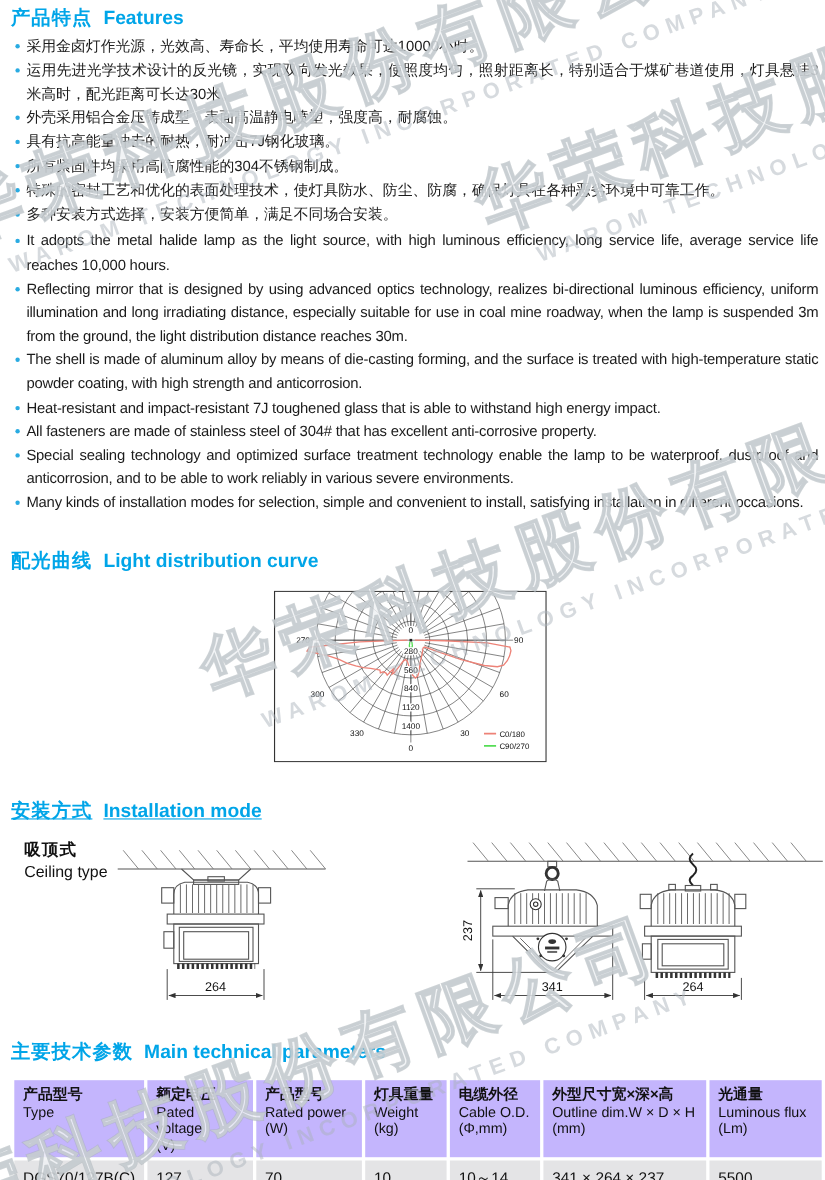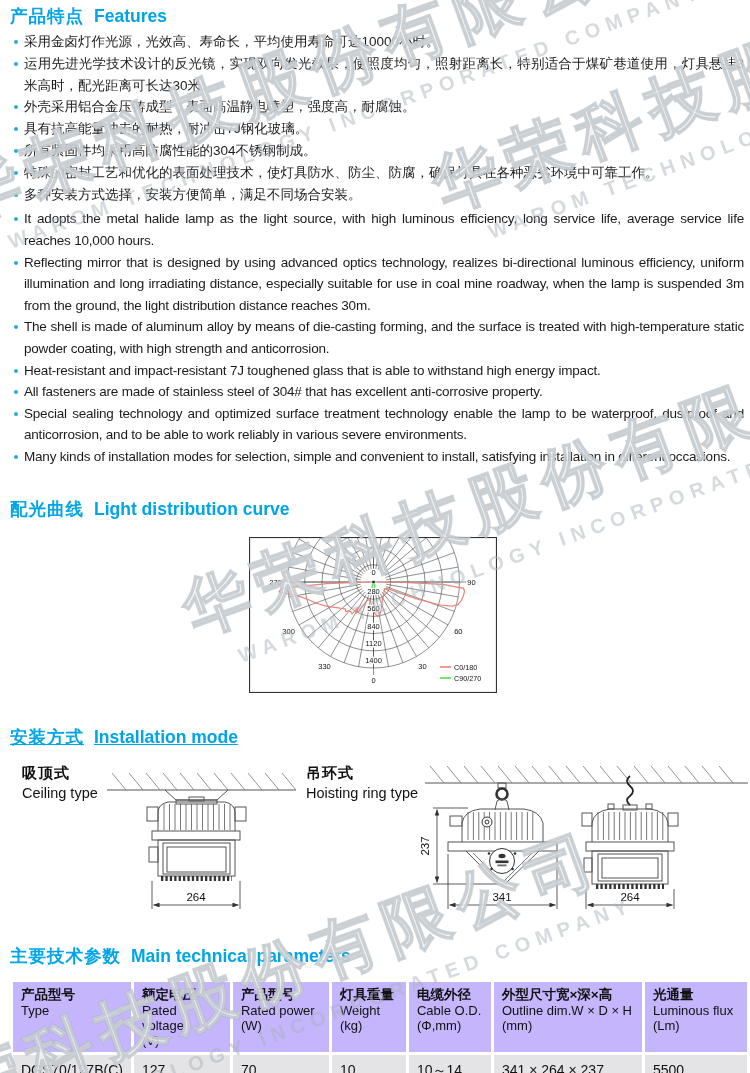--- a/index.html
+++ b/index.html
@@ -168,24 +168,20 @@
     </svg>
 
   <div class="sec-head" style="top:727px;text-decoration:underline;">
     <span class="zh">安装方式</span><span class="en">Installation mode</span>
   </div>
 
   <div class="type-label" style="left:22px;top:763px;">
     <span class="zh">吸顶式</span>
     <span class="en">Ceiling type</span>
   </div>
-  <div class="type-label" style="left:306px;top:763px;">
-    <span class="zh">吊环式</span>
-    <span class="en">Hoisting ring type</span>
-  </div>
 
   <svg id="install-svg" width="750" height="185" viewBox="0 755 750 185">
     <defs>
       <marker id="dimArrow" viewBox="0 0 8 6" refX="7.6" refY="3" markerWidth="8" markerHeight="6" orient="auto-start-reverse">
         <path d="M0,0 L8,3 L0,6 Z" fill="#333"></path>
       </marker>
     </defs>
 
     <g stroke="#555" fill="none" stroke-width="1">
       <path d="M107,790 H296"></path>

